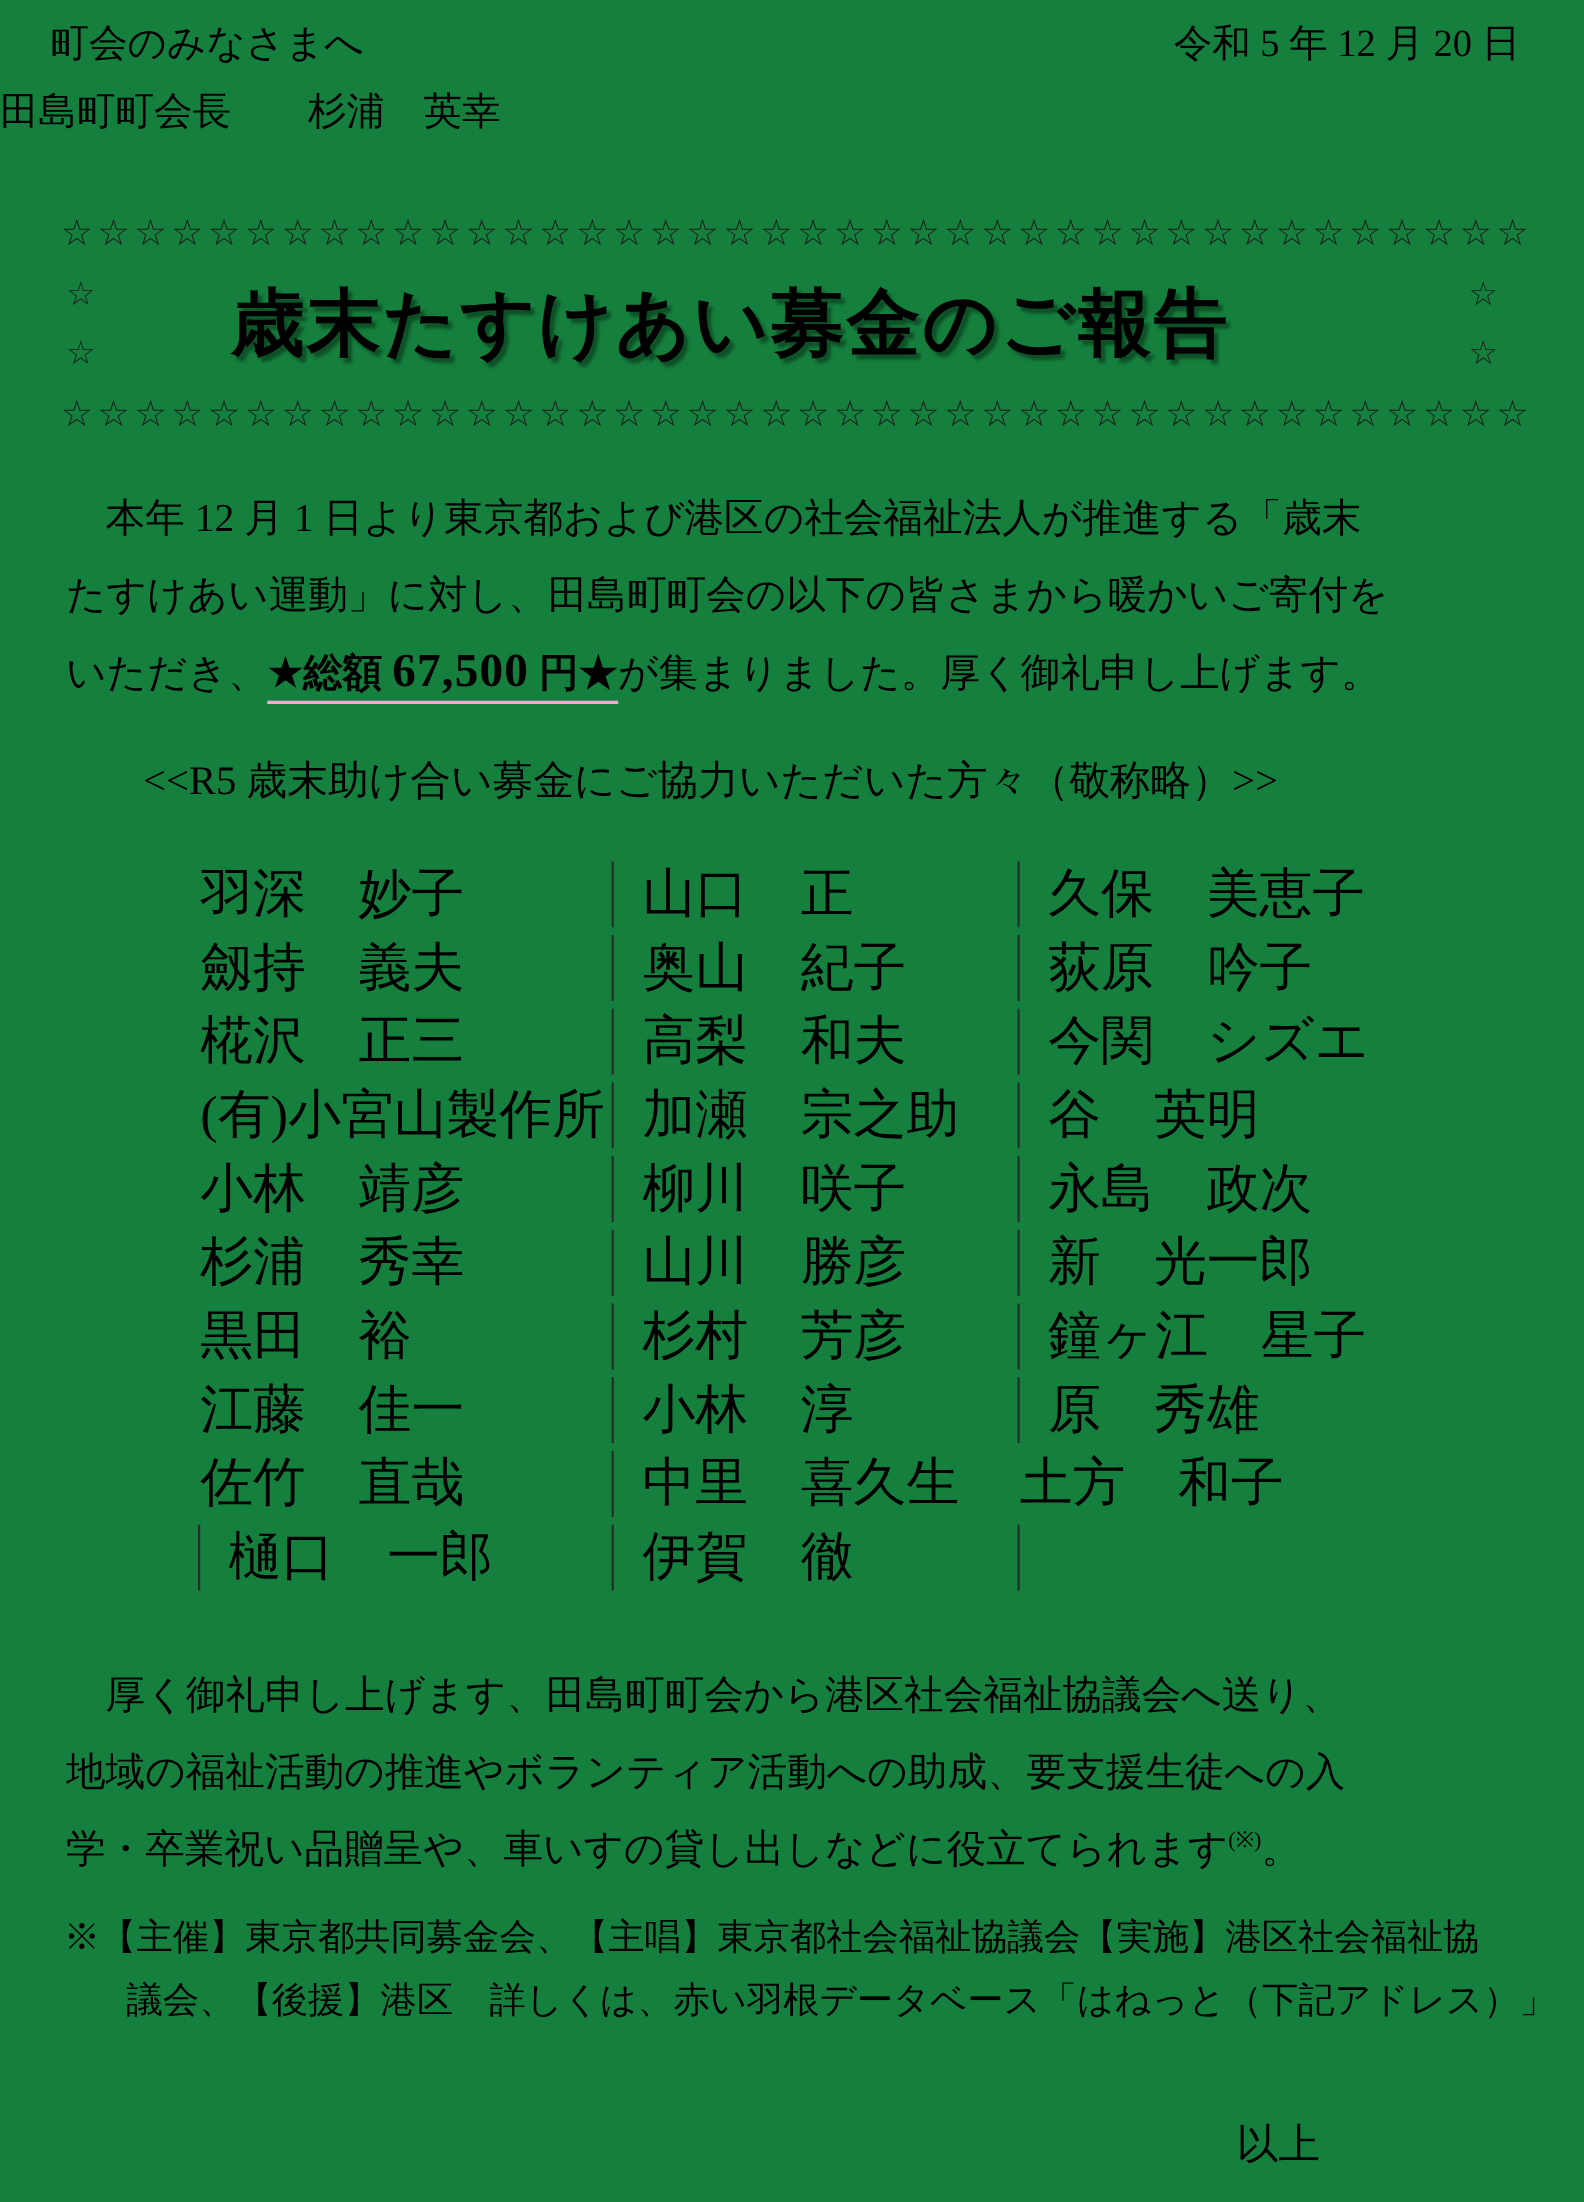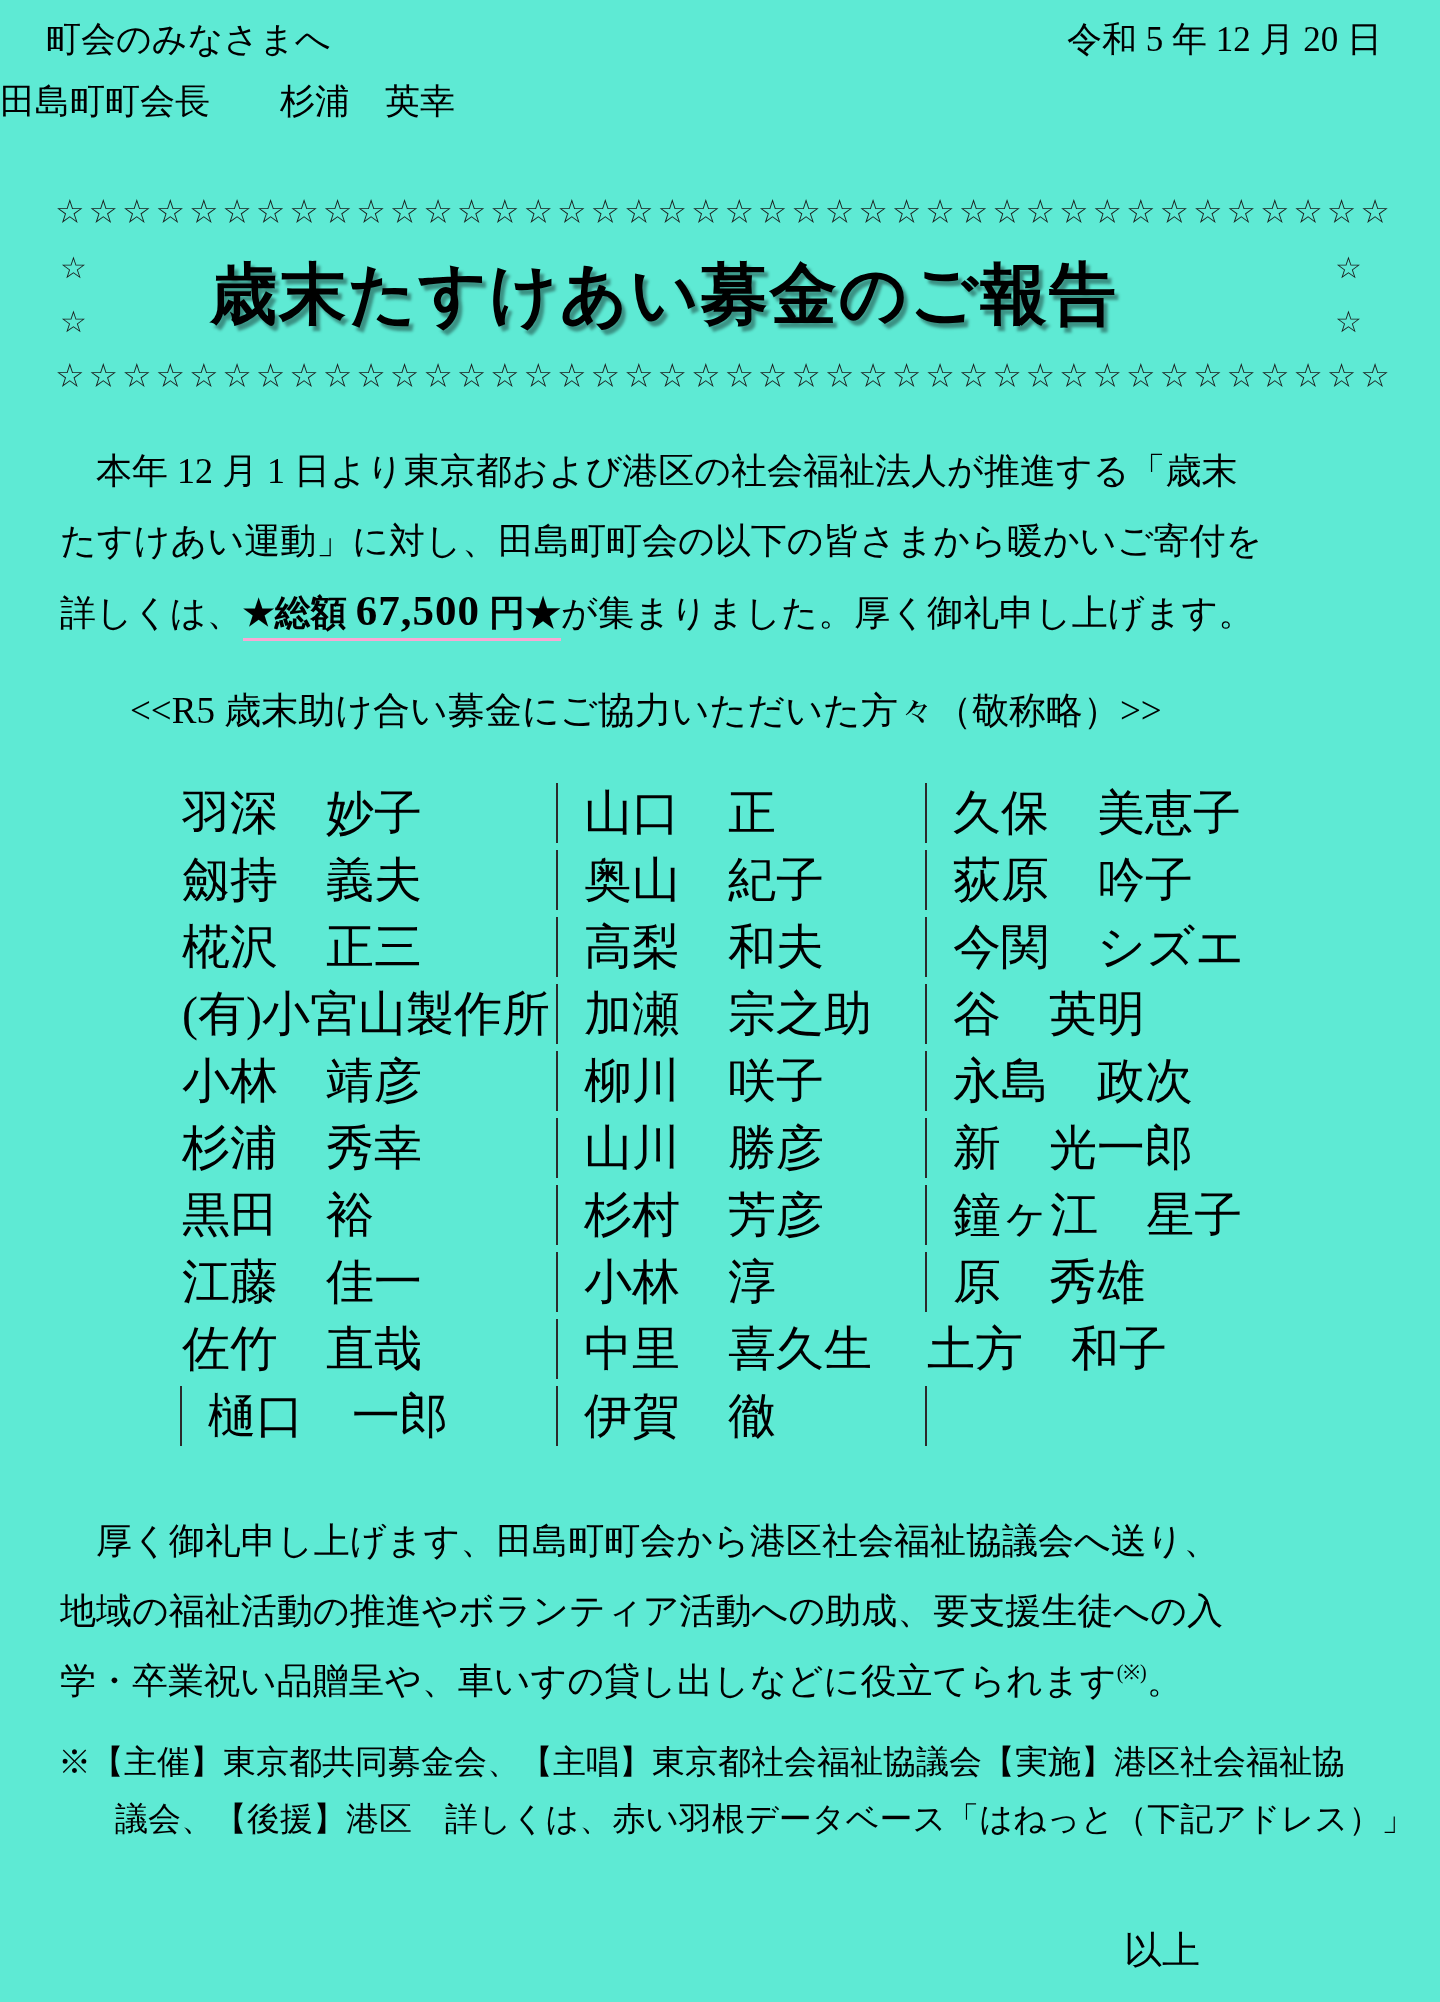--- a/index.html
+++ b/index.html
@@ -1,19 +1,19 @@
 <!DOCTYPE html>
 <html><head>
 <meta charset="utf-8">
 <style>
   html,body{margin:0;padding:0;background:#fff;}
   .page{
     position:relative;
     width:1440px;height:2002px;
-    background:#5eead4;
+    background:#15803d;
     color:#000;
     font-family:"Liberation Serif","DejaVu Serif",serif;
     overflow:hidden;
   }
   
   .hdr-row{
     position:absolute;top:18px;left:0;width:1440px;
     display:flex;justify-content:space-between;
     padding:0 58px 0 46px;box-sizing:border-box;
     font-size:35px;line-height:44px;
@@ -197,21 +197,21 @@
       <span>☆</span>
       <span>☆</span>
       <span>☆</span>
       <span>☆</span>
       <span>☆</span>
     </div>
 
   <div class="para intro">
     <div class="line">　本年 12 月 1 日より東京都および港区の社会福祉法人が推進する「歳末</div>
     <div class="line">たすけあい運動」に対し、田島町町会の以下の皆さまから暖かいご寄付を</div>
-    <div class="line"><span>詳しくは、</span><span class="hl"><span>★総額 </span><span class="num">67,500</span><span> 円★</span></span><span>が集まりました。厚く御礼申し上げます。</span></div>
+    <div class="line"><span>いただき、</span><span class="hl"><span>★総額 </span><span class="num">67,500</span><span> 円★</span></span><span>が集まりました。厚く御礼申し上げます。</span></div>
   </div>
 
   <div class="list-heading">&lt;&lt;R5 歳末助け合い募金にご協力いただいた方々（敬称略）&gt;&gt;</div>
 
   <div class="donor-grid" id="donorGrid">
       <div class="cell col1">羽深　妙子</div>
       <div class="cell col2">山口　正</div>
       <div class="cell col3">久保　美恵子</div>
       <div class="cell col1">劔持　義夫</div>
       <div class="cell col2">奥山　紀子</div>

